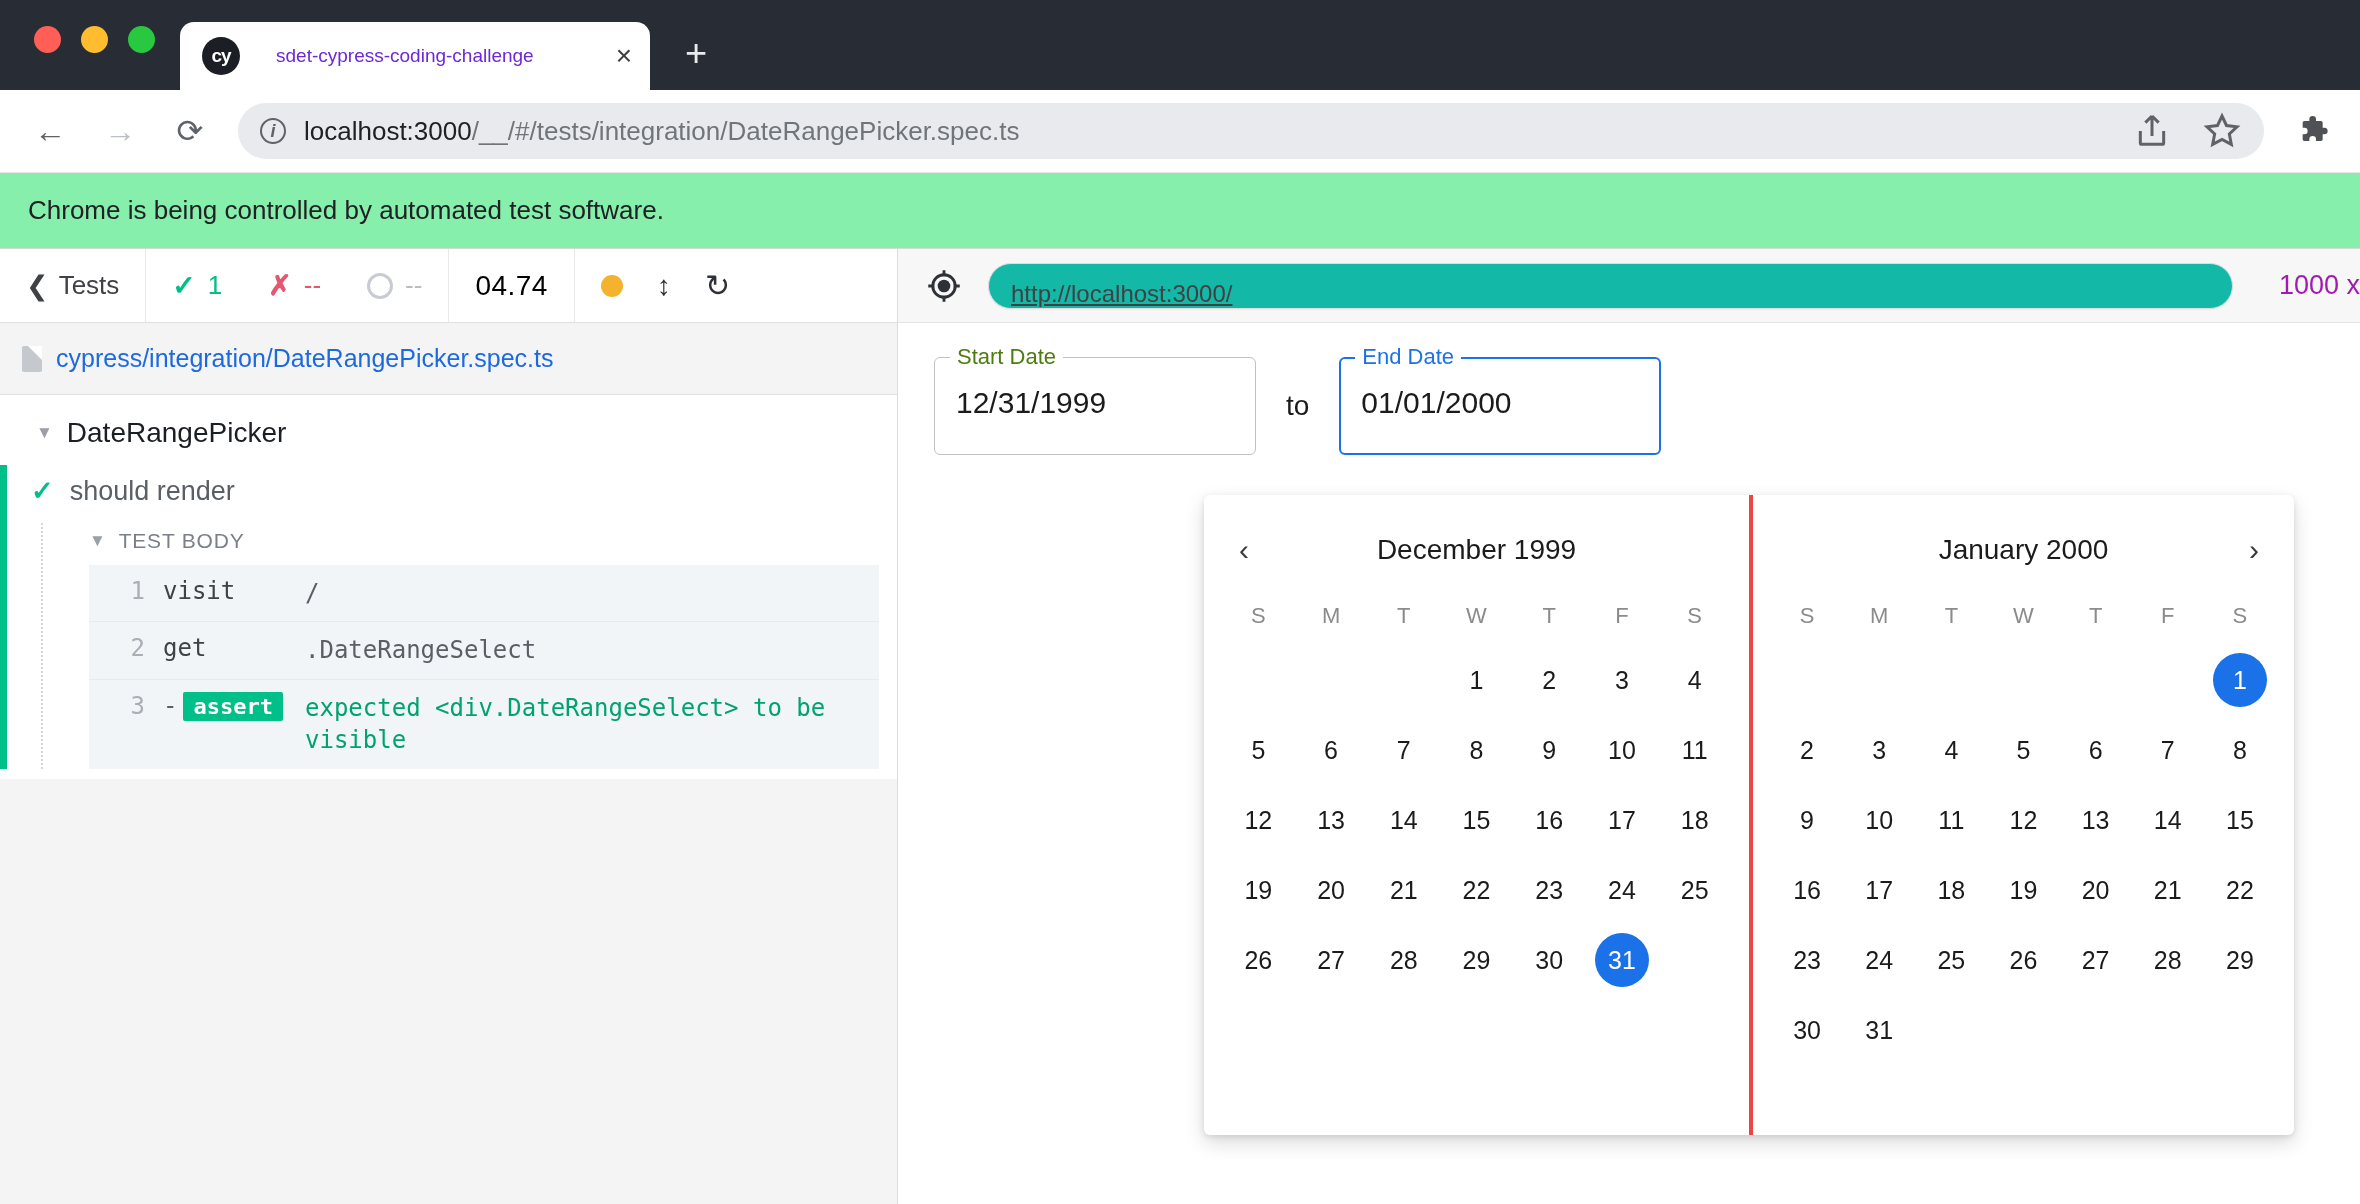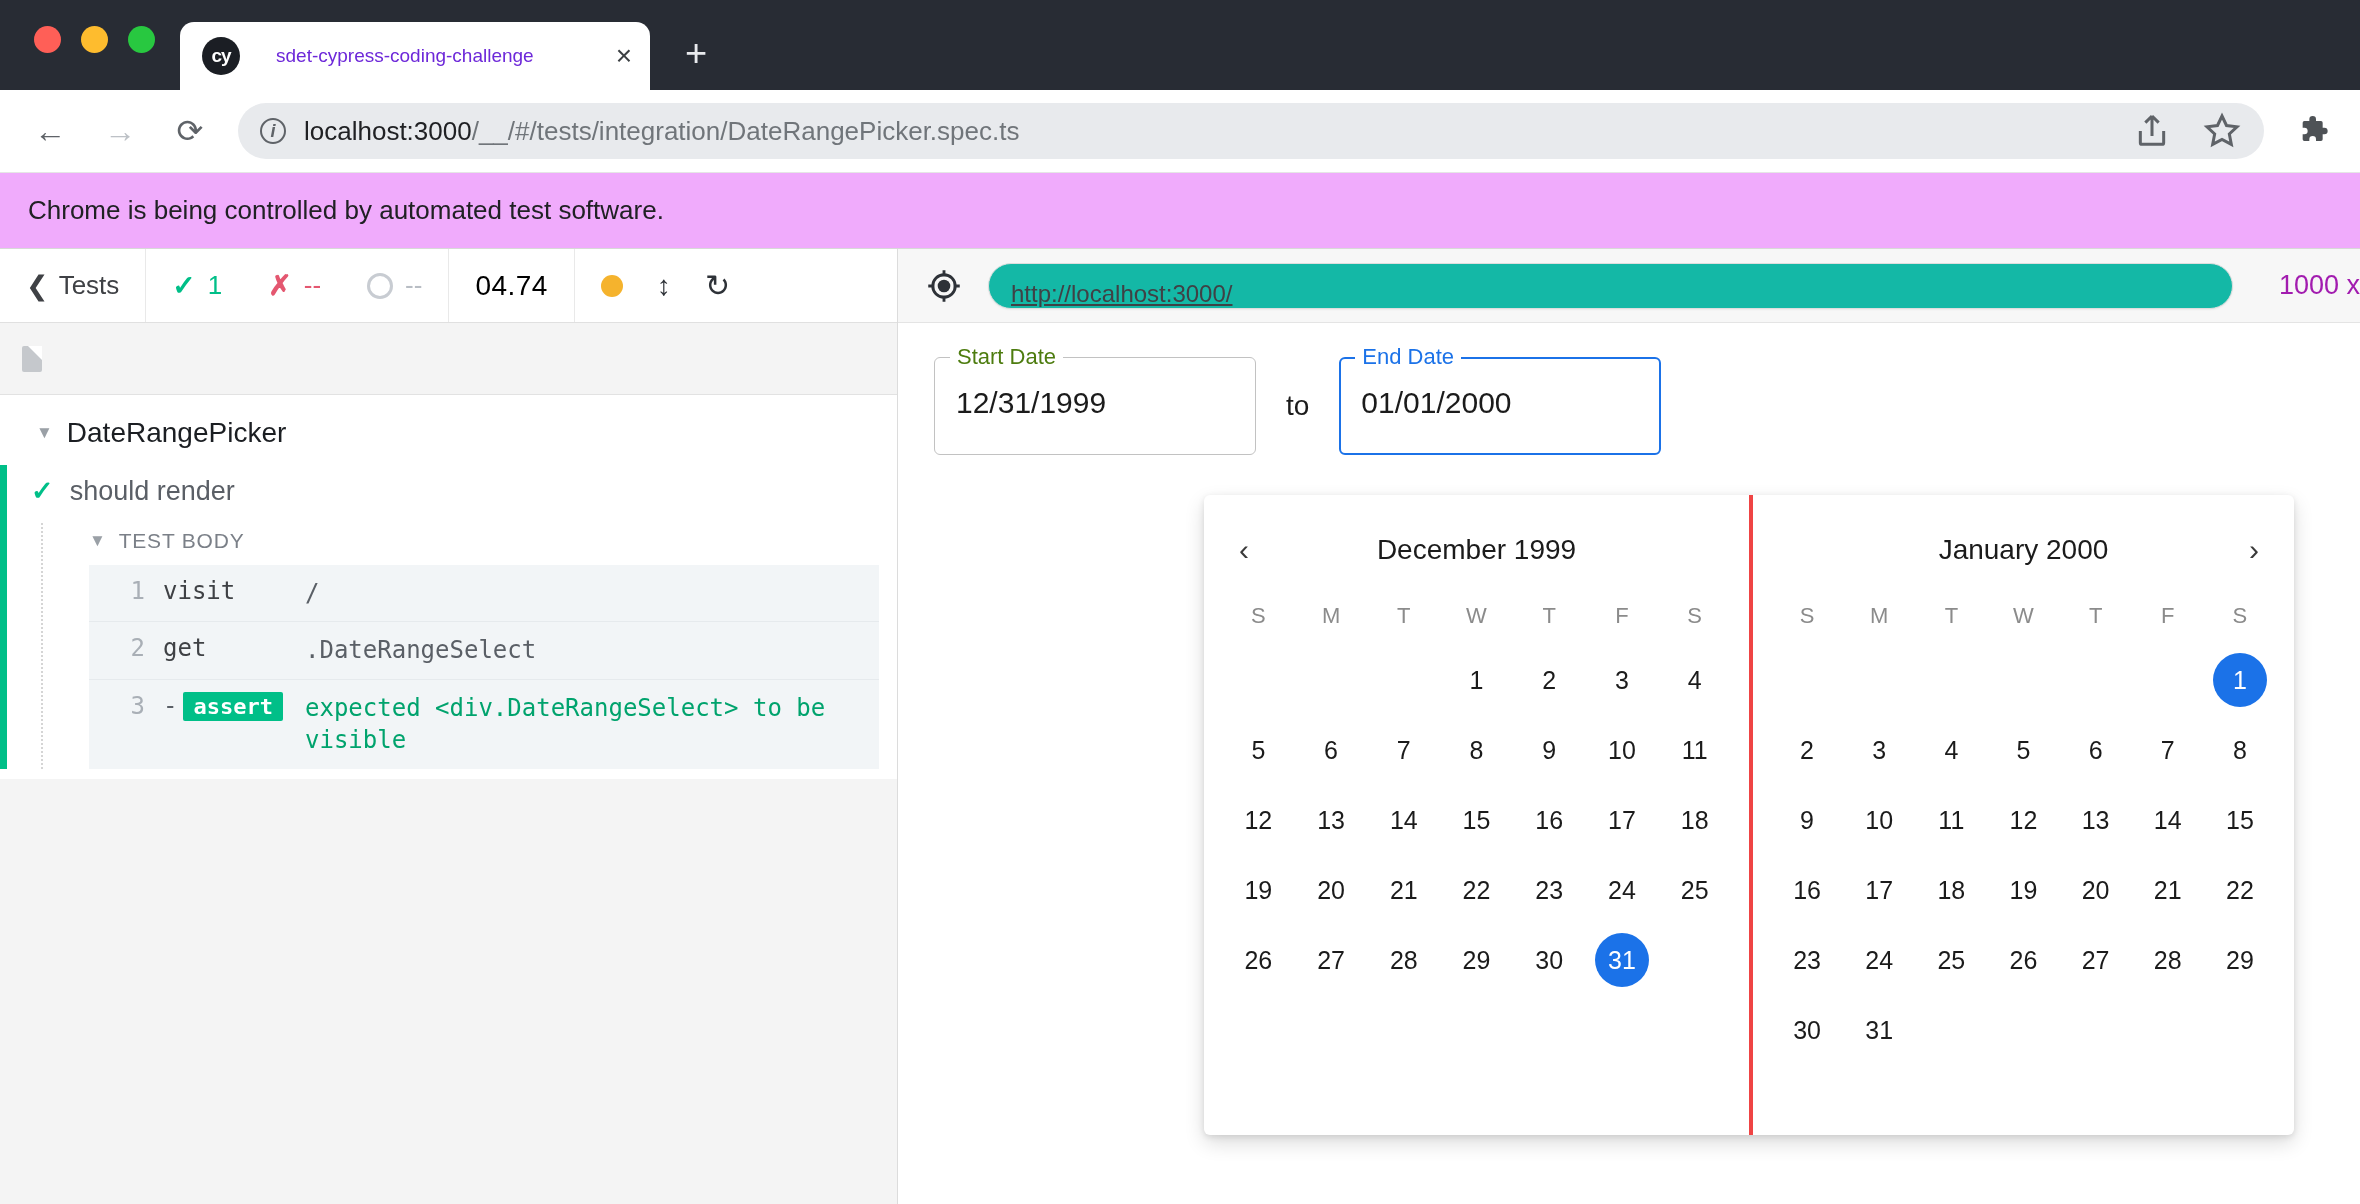--- a/index.html
+++ b/index.html
@@ -92,21 +92,21 @@
     flex: 0 0 auto; line-height: 1;
   }
   .url-text { white-space: nowrap; }
   .url-text .dim { color: #70757a; }
   .omni-actions { display: flex; align-items: center; gap: 30px; margin-left: auto; }
   .icon-btn { width: 40px; height: 40px; color: #5f6368; cursor: pointer; }
   .ext-btn { width: 40px; height: 40px; color: #4e5256; margin-left: 6px; cursor: pointer; }
 
   .automation-banner {
     height: 76px;
-    background: #f0abfc;
+    background: #86efac;
     display: flex; align-items: center;
     padding-left: 28px;
     font-size: 26px; color: #202124;
     border-bottom: 1px solid #d8d8d8;
   }
 
   
   .runner { display: flex; height: calc(1204px - 90px - 83px - 76px); }
 
   .reporter {
@@ -383,20 +383,21 @@
       </div>
       <div class="rh-cell no-border rh-controls">
         <span class="dot-orange"></span>
         <span class="updown">↕</span>
         <span class="reload-ico">↻</span>
       </div>
     </div>
 
     <div class="spec-path-row">
       <span class="file-ico"></span>
+      <span class="spec-path">cypress/integration/DateRangePicker.spec.ts</span>
     </div>
 
     <div class="test-area">
       <div class="suite-row">
         <span class="caret">▼</span>
         <span>DateRangePicker</span>
       </div>
 
       <div class="test-block">
         <div class="test-row">

